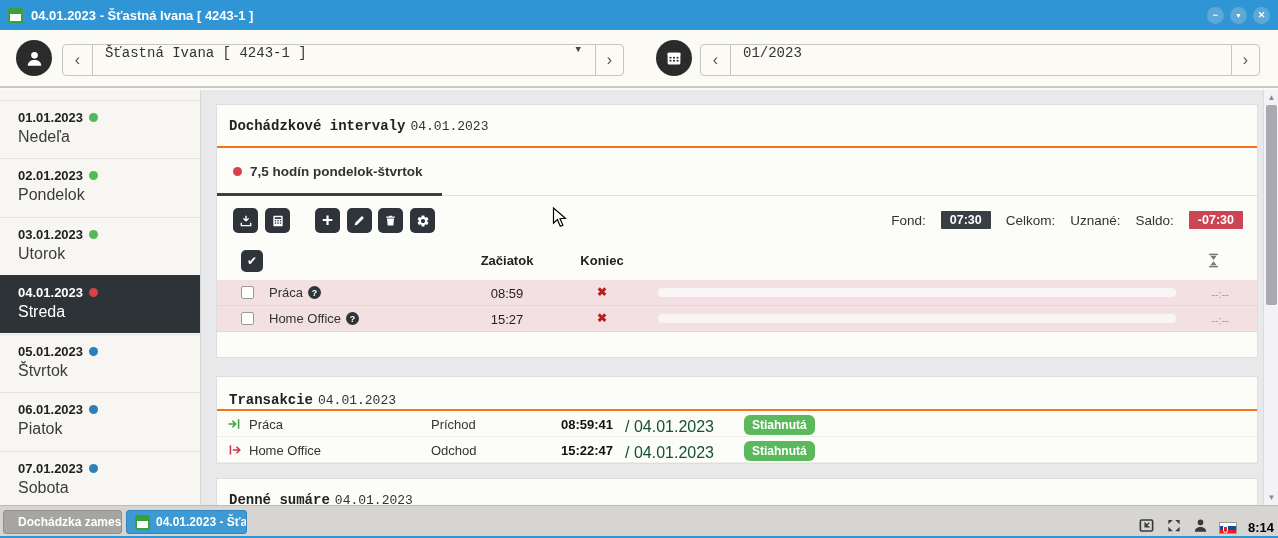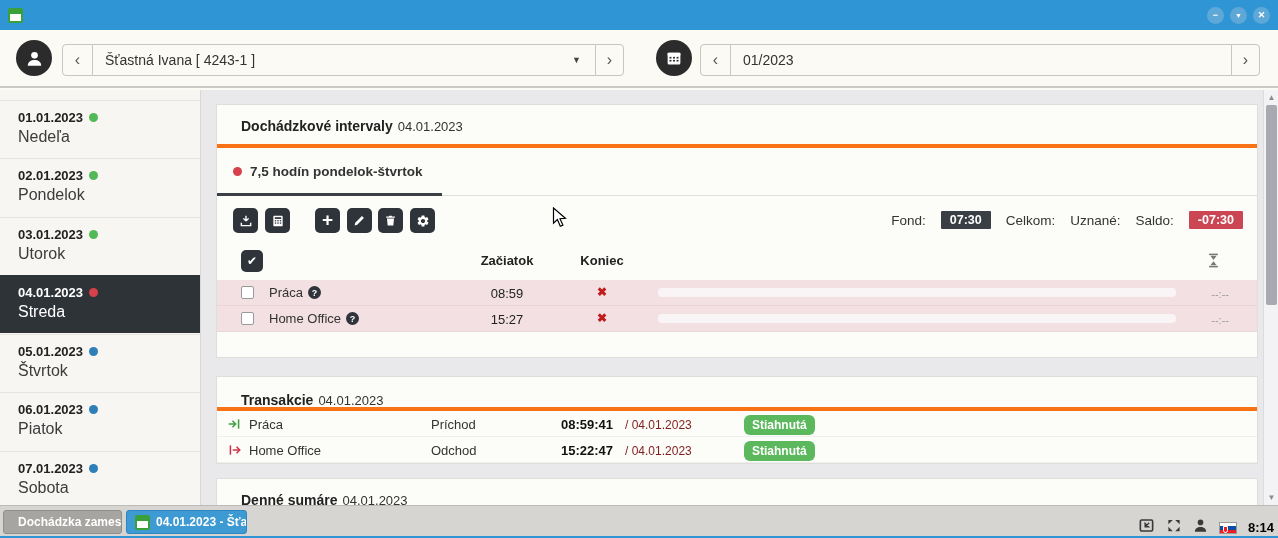--- a/index.html
+++ b/index.html
@@ -22,43 +22,43 @@
   .topbar { position:absolute; left:0; top:30px; width:1278px; height:58px; background:#fbfaf4;
             border-bottom:2px solid #c9c9c6; }
   .circle-btn { position:absolute; width:36px; height:36px; border-radius:50%; background:#2b2b2b;
                 top:10px; display:flex; align-items:center; justify-content:center; }
   .selector { position:absolute; top:14px; height:32px; border:1px solid #c6c6c2; border-radius:4px;
               background:#fbfaf4; display:flex; align-items:stretch; }
   .sel-seg { width:30px; display:flex; align-items:center; justify-content:center; color:#555;
              font-size:16px; }
   .sel-seg.prev { border-right:1px solid #c6c6c2; }
   .sel-seg.next { border-left:1px solid #c6c6c2; width:28px; }
-  .sel-value { flex:1; display:flex; align-items:center; padding:0 14px 0 12px; font-size:14px; color:#333; }
+  .sel-value { flex:1; display:flex; padding:0 14px 0 12px; font-size:14px; color:#333;font-family:Liberation Mono, monospace; }
   .sel-caret { margin-left:auto; font-size:9px; color:#444; }
 
   
   .content { position:absolute; left:0; top:90px; width:1278px; height:415px; background:#e9e9ec; overflow:hidden; }
 
   
   .sidebar { position:absolute; left:0; top:0; width:201px; height:415px; background:#f7f6f2;
              border-right:1px solid #d8d8d4; }
   .day { position:absolute; left:0; width:200px; height:58px; border-top:1px solid #e3e3df;
          padding:9px 0 0 18px; }
   .d-date { display:flex; align-items:center; gap:6px; font-weight:bold; font-size:13px; color:#222; }
   .d-wd { font-size:16px; color:#3c3c3c; margin-top:3px; }
   .dot { width:9px; height:9px; border-radius:50%; }
   .dot.green { background:#53b957; } .dot.blue { background:#2e7fb8; } .dot.red { background:#d8404c; }
   .day.selected { background:#2e3338; border-color:#2e3338; }
   .day.selected .d-date, .day.selected .d-wd { color:#fff; }
 
   
   .main { position:absolute; left:201px; top:0; width:1062px; height:415px; overflow:hidden; }
   .panel { position:absolute; left:15px; width:1042px; background:#fcfcf8; border:1px solid #dedeDA; }
-  .p-head { height:43px; line-height:43px; padding-left:24px; border-bottom:4px solid #f97316;
-            font-size:14px; color:#222; white-space:nowrap; }
+  .p-head { height:43px; line-height:43px; padding-left:12px; border-bottom:2px solid #f97316;
+            font-size:14px; color:#222; white-space:nowrap;font-family:Liberation Mono, monospace; }
   .p-head b { font-size:14px; }
   .p-head .p-date { font-size:13px; color:#333; margin-left:5px; font-weight:normal; }
 
   .panel1 { top:14px; height:254px; }
   .tabrow { position:relative; height:48px; border-bottom:1px solid #e0e0dc; }
   .tab { position:absolute; left:0; top:0; height:100%; display:flex; align-items:center; gap:8px;
          padding:0 16px; font-weight:bold; font-size:13.5px; color:#333; }
   .tab-underline { position:absolute; left:0; top:45px; width:225px; height:3px; background:#3a4046; }
 
   .toolrow { position:relative; height:48px; }
@@ -88,21 +88,21 @@
   .ibar { position:absolute; left:441px; top:8px; width:518px; height:9px; background:#f9f4f5; border-radius:4px; }
   .idur { position:absolute; right:28px; top:8px; font-size:11px; color:#9a9a9a; }
 
   .panel2 { top:286px; height:88px; }
   .p2-head { height:34px; line-height:47px; }
   .trow { position:relative; height:26px; border-bottom:1px solid #efefeb; }
   .t-ic { position:absolute; left:10px; top:6px; }
   .t-name { position:absolute; left:32px; top:6px; font-size:13px; color:#333; }
   .t-dir { position:absolute; left:214px; top:6px; font-size:13px; color:#333; }
   .t-time { position:absolute; left:344px; top:6px; font-size:13px; color:#111; font-weight:bold; }
-  .t-date { position:absolute; left:408px; top:7px; font-size:12px; color:#7f1d1d; }
+  .t-date { position:absolute; left:408px; top:7px; font-size:16px; color:#14532d; }
   .t-badge { position:absolute; left:527px; top:4px; background:#5cb85c; color:#fff; font-size:12px;
              font-weight:bold; border-radius:6px; padding:3px 8px; }
 
   .panel3 { top:388px; height:40px; }
 
   
   .vscroll { position:absolute; left:1263px; top:0; width:15px; height:415px; background:#f3f3f5;
              border-left:1px solid #dcdcdc; }
   .sb-arrow { position:absolute; left:0; width:15px; height:13px; color:#8a8a92; font-size:8px;
               display:flex; align-items:center; justify-content:center; }
@@ -127,20 +127,21 @@
 
   .cursor { position:absolute; left:552px; top:207px; pointer-events:none; }
 </style>
 </head>
 <body>
 
 <div class="window">
 
   <div class="titlebar">
     <span class="mini-cal"></span>
+    <span class="title-text">04.01.2023 - Šťastná Ivana [ 4243-1 ]</span>
     <div class="win-controls">
       <div class="wbtn">
           <span>−</span>
         </div>
       <div class="wbtn">
           <span style="font-size:7px">▼</span>
         </div>
       <div class="wbtn">
           <span>✕</span>
         </div>

